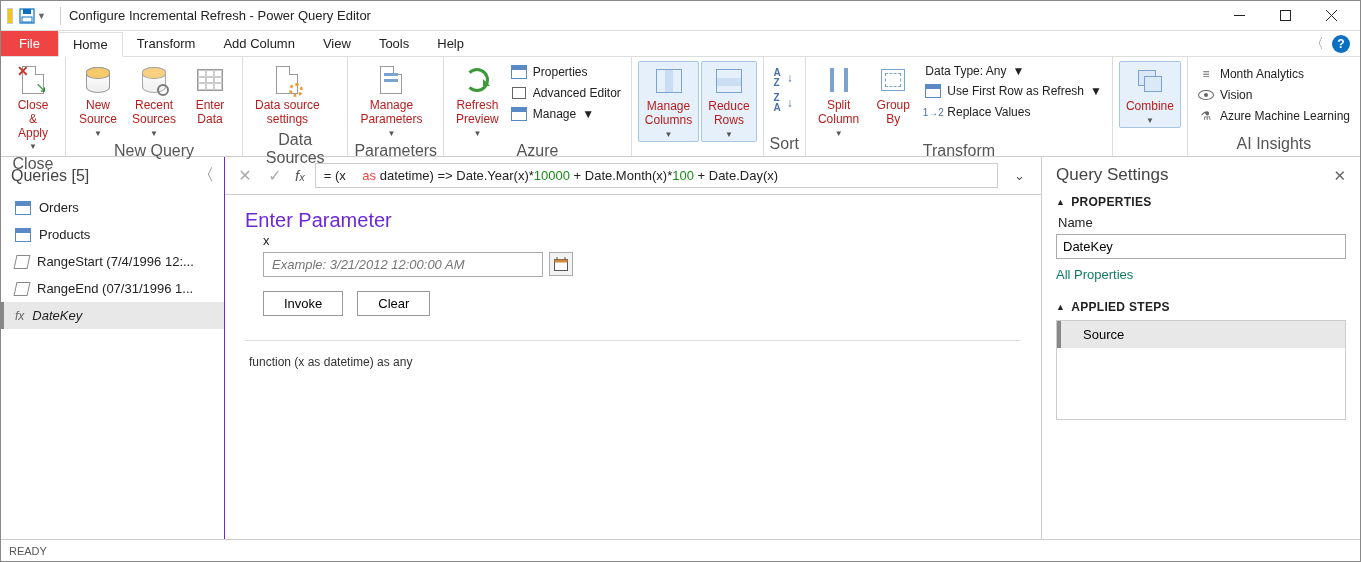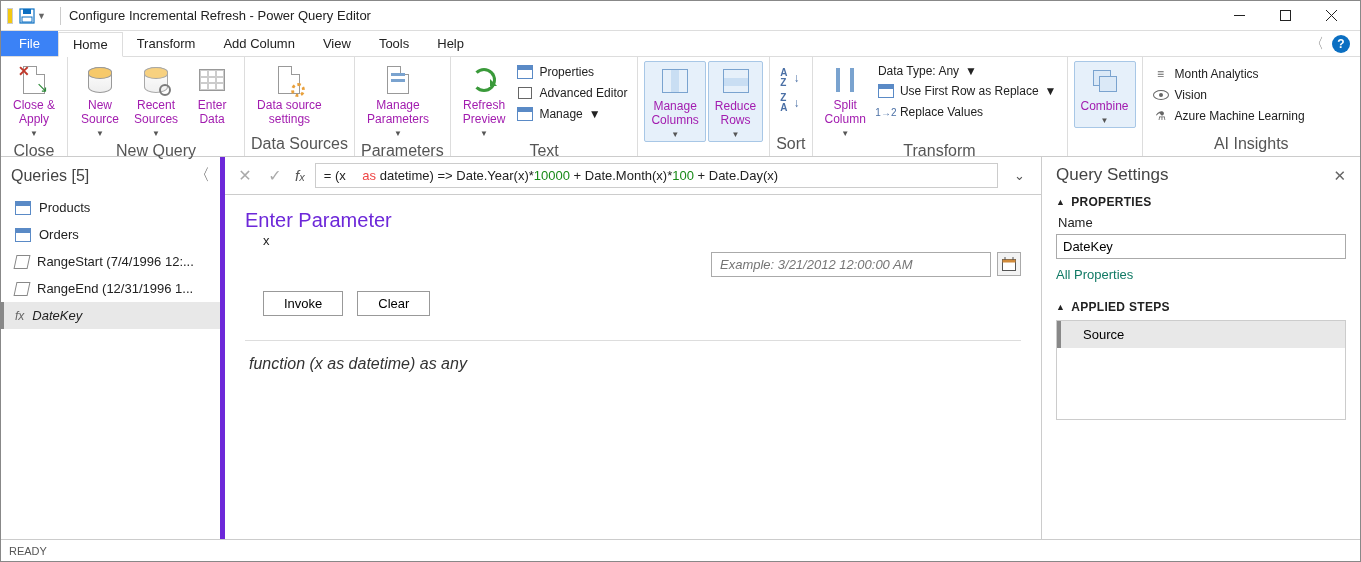--- a/index.html
+++ b/index.html
@@ -11,36 +11,36 @@
 .title-bar .save-icon { width:16px;height:16px;display:inline-flex;align-items:center;justify-content:center;margin-right:2px; color:#0b6fc2;}
 .title-bar .dropdown-caret { font-size:9px;color:#666;margin-right:6px; }
 .title-bar .sep { width:1px;height:18px;background:#ccc;margin:0 8px; }
 .title-bar .title-text { font-size:13px; color:#222; }
 .title-bar .win-controls { margin-left:auto; display:flex; gap:0; }
 .title-bar .win-btn { width:46px;height:28px;display:flex;align-items:center;justify-content:center;color:#222;}
 .title-bar .win-btn svg { width:11px; height:11px; }
 
 
 .ribbon-tabs { display:flex; align-items:center; height:26px; border-bottom:1px solid #ddd; }
-.ribbon-tabs .file-tab { background:#3b82f6;color:#fff;padding:0 18px;height:100%;display:flex;align-items:center;font-size:13px; }
+.ribbon-tabs .file-tab { background:#ef4444;color:#fff;padding:0 18px;height:100%;display:flex;align-items:center;font-size:13px; }
 .ribbon-tabs .tab { padding:0 14px;height:100%;display:flex;align-items:center;color:#222;font-size:13px; }
 .ribbon-tabs .tab.active { border:1px solid #ddd;border-bottom:1px solid #fff;background:#fff;margin-top:1px; }
 .ribbon-right { margin-left:auto; display:flex;align-items:center; gap:8px; padding-right:10px;}
 .ribbon-right .chev { color:#888;font-size:14px; }
 .ribbon-right .help { width:18px;height:18px;border-radius:50%;background:#0b6fc2;color:#fff;display:flex;align-items:center;justify-content:center;font-size:12px;font-weight:bold; }
 
 
 .ribbon { display:flex; border-bottom:1px solid #ccc; height:100px; background:#fff; }
 .ribbon-group { display:flex;flex-direction:column; border-right:1px solid #ddd; padding:4px 6px 0 6px; }
 .ribbon-group:last-child { border-right:none; }
 .ribbon-group .group-items { display:flex; flex:1; align-items:flex-start; gap:2px; }
 .ribbon-group .group-label { text-align:center;color:#555;font-size:16px;padding:2px 0 3px; }
 .big-btn { display:flex;flex-direction:column;align-items:center;justify-content:flex-start;padding:2px 6px;min-width:52px;text-align:center; gap:2px; }
 .big-btn .ico { height:34px; display:flex;align-items:center;justify-content:center; }
-.big-btn .lbl { font-size:12px; color:#a21caf; line-height:1.15;text-align:center; }
+.big-btn .lbl { font-size:12px; color:#b91c1c; line-height:1.15;text-align:center; }
 .big-btn .caret { font-size:8px;color:#555; }
 .big-btn.highlighted { background:#e6f0fa; border:1px solid #a8c7e6; border-radius:2px; }
 .small-stack { display:flex;flex-direction:column;gap:3px;padding-top:2px; }
 .small-btn { display:flex;align-items:center;gap:6px;font-size:12px;color:#222;padding:1px 4px; white-space:nowrap;}
 .small-btn .ico { width:16px;height:16px;display:flex;align-items:center;justify-content:center; }
 
 
 .sheet { width:22px;height:28px;border:1px solid #999;background:#fff;position:relative; }
 .sheet::before { content:"";position:absolute;right:-1px;top:-1px;width:8px;height:8px;background:#fff;border-left:1px solid #999;border-bottom:1px solid #999; }
 .cog { width:14px;height:14px;border:3px dotted #e8a03c;border-radius:50%; }
@@ -64,48 +64,48 @@
 .combineico::after{right:0;bottom:0;}
 .eye{width:16px;height:10px;border:1px solid #666;border-radius:50%;position:relative;}
 .eye::after{content:"";position:absolute;left:5px;top:2px;width:4px;height:4px;background:#666;border-radius:50%;}
 .tableicon { width:16px;height:14px;border:1px solid #5a8ac6;display:inline-block;position:relative;background:#fff;}
 .tableicon::before{content:"";position:absolute;left:0;right:0;top:0;height:4px;background:#5a8ac6;}
 
 
 .main { display:flex; height:calc(100% - 30px - 26px - 100px - 22px); }
 
 
-.queries { width:224px; border-right:5px solid #6d28d9; display:flex;flex-direction:column; }
+.queries { width:224px; border-right:1px solid #6d28d9; display:flex;flex-direction:column; }
 .queries-header { display:flex;align-items:center;padding:8px 10px;color:#444;font-size:16px; }
 .queries-header .collapse { margin-left:auto;color:#666; }
 .query-item { display:flex;align-items:center;gap:8px;padding:6px 14px;font-size:13px;color:#222; }
 .query-item.selected { background:#e8e8e8; border-left:3px solid #888; padding-left:11px;}
 .fx { font-style:italic;color:#666;font-size:12px;}
 .paramico{width:14px;height:14px;border:1px solid #888;transform:skewX(-12deg);display:inline-block;}
 
 
 .center { flex:1; display:flex;flex-direction:column; border-right:1px solid #ccc; }
 .formula-bar { display:flex;align-items:center;gap:10px;padding:6px 10px;border-bottom:1px solid #ccc; }
 .formula-bar .fbtn { color:#aaa;font-size:16px;width:20px;text-align:center; }
 .formula-bar .fx-lbl { font-style:italic;color:#555;font-size:15px; }
 .formula-bar .formula-box { flex:1;border:1px solid #ccc;padding:4px 8px;font-family:Consolas,monospace;font-size:13px;display:flex;align-items:center;gap:0; white-space:pre; color:#222;}
 .formula-box .kw{color:#ef4444;margin-left:13px;} .formula-box .num{color:#188a18;}
 .formula-bar .expand { color:#555;padding:0 6px; }
 
 .param-area { padding:14px 20px; }
 .param-area h2 { font-size:20px;font-weight:400;color:#6d28d9;margin-bottom:1px; }
 .field-label{font-size:13px;color:#222;margin:0 0 4px 18px;}
-.field-row{display:flex;gap:6px;margin:0 0 14px 18px;justify-content:flex-end;}
+.field-row{display:flex;gap:6px;margin:0 0 14px 18px;}
 .field-row input{width:280px;padding:4px 8px;border:1px solid #aaa;font-size:13px;font-style:italic;color:#888;}
 .cal-btn{width:24px;height:24px;border:1px solid #aaa;display:flex;align-items:center;justify-content:center;background:#f3f3f3;}
 .cal-btn svg{width:14px;height:14px;}
 .btn-row{display:flex;gap:14px;margin-left:18px;}
 .pq-btn{border:1px solid #999;background:#fff;padding:4px 20px;font-size:13px;}
 .hr{border-top:1px solid #ddd;margin:24px 0 14px;}
-.sig{font-size:16px;color:#333;padding-left:4px;font-style:italic;}
+.sig{font-size:12px;color:#333;padding-left:4px;}
 
 
 .settings { width:318px; padding:8px 14px; position:relative; }
 .settings .panel-title { font-size:17px;color:#444;margin-bottom:10px; display:flex;align-items:flex-end;}
 .settings .panel-title .close{margin-left:auto;font-size:15px;color:#666;}
 .section-header{display:flex;align-items:center;gap:6px;font-size:12px;font-weight:bold;color:#222;letter-spacing:.3px;margin:8px 0 6px;}
 .section-header .tri{font-size:9px;}
 .settings label{font-size:13px;color:#222;display:block;margin:4px 0 4px 2px;}
 .settings input.name{width:100%;padding:4px 6px;border:1px solid #aaa;font-size:13px;}
 .link{color:#117a65;font-size:13px;margin-top:8px;display:inline-block;}
@@ -280,21 +280,21 @@
           </div>
         <div class="small-btn">
             <span class="ico">
               <span class="tableicon"></span>
             </span>
             <span>Manage</span> 
             <span class="caret">▼</span>
           </div>
       </div>
     </div>
-    <div class="group-label">Text</div>
+    <div class="group-label">Azure</div>
   </div>
 
   <div class="ribbon-group">
     <div class="group-items">
       <div class="big-btn highlighted">
           <div class="ico">
             <div class="colico"></div>
           </div>
           <div class="lbl" style="white-space:pre-line;">Manage
 Columns</div>
@@ -330,31 +330,38 @@
 
   <div class="ribbon-group">
     <div class="group-items">
       <div class="big-btn">
           <div class="ico">
             <div class="splitico"></div>
           </div>
           <div class="lbl" style="white-space:pre-line;">Split
 Column</div>
           <span class="caret">▼</span>
+        </div>
+      <div class="big-btn">
+          <div class="ico">
+            <div class="groupico"></div>
+          </div>
+          <div class="lbl" style="white-space:pre-line;">Group
+By</div>
         </div>
       <div class="small-stack">
         <div class="small-btn">
             <span>Data Type: Any</span> 
             <span class="caret">▼</span>
           </div>
         <div class="small-btn">
             <span class="ico">
               <span class="tableicon"></span>
             </span>
-            <span>Use First Row as Replace</span> 
+            <span>Use First Row as Refresh</span> 
             <span class="caret">▼</span>
           </div>
         <div class="small-btn">
             <span class="ico" style="font-size:10px;color:#4a6fa5;">1→2</span>
             <span>Replace Values</span>
           </div>
       </div>
     </div>
     <div class="group-label">Transform</div>
   </div>
@@ -397,33 +404,33 @@
 
 <div class="main">
 
   <div class="queries">
     <div class="queries-header">
       <span>Queries [5]</span>
       <span class="collapse">〈</span>
     </div>
     <div class="query-item">
         <span class="tableicon"></span>
-        <span>Products</span>
+        <span>Orders</span>
       </div>
     <div class="query-item">
         <span class="tableicon"></span>
-        <span>Orders</span>
+        <span>Products</span>
       </div>
     <div class="query-item">
         <span class="paramico"></span>
         <span>RangeStart (7/4/1996 12:...</span>
       </div>
     <div class="query-item">
         <span class="paramico"></span>
-        <span>RangeEnd (12/31/1996 1...</span>
+        <span>RangeEnd (07/31/1996 1...</span>
       </div>
     <div class="query-item selected">
         <span class="fx">fx</span>
         <span style="font-style:italic;">DateKey</span>
       </div>
   </div>
 
   <div class="center">
     <div class="formula-bar">
       <span class="fbtn">✕</span>

